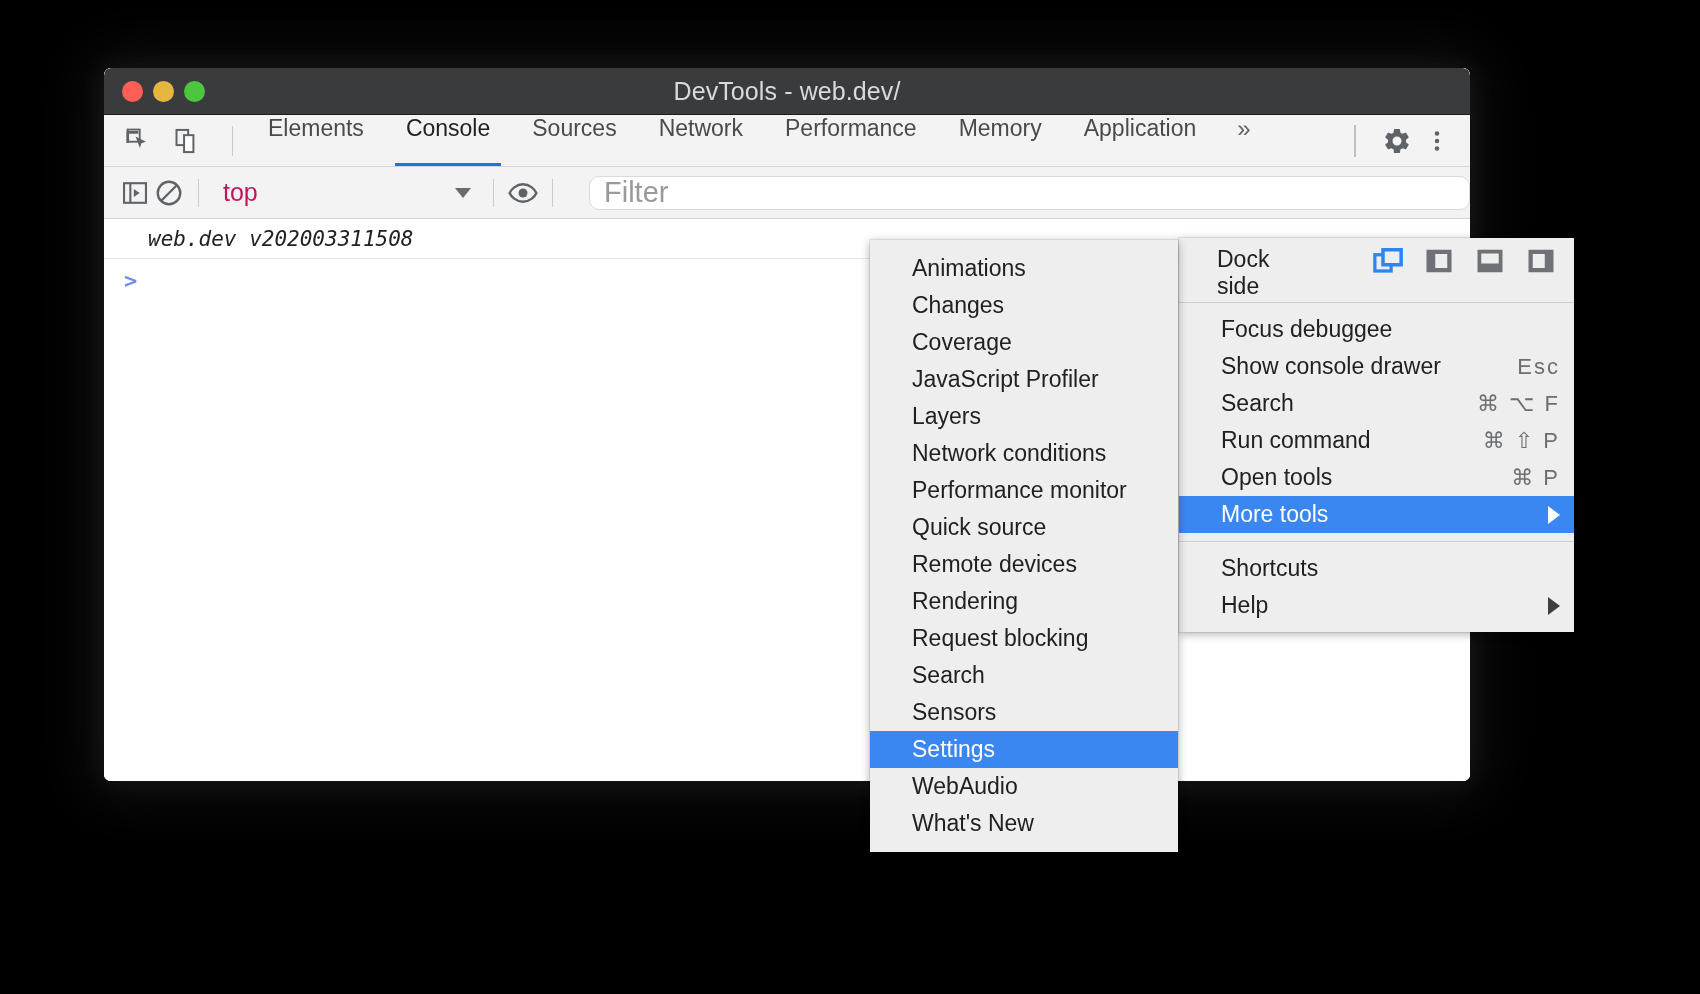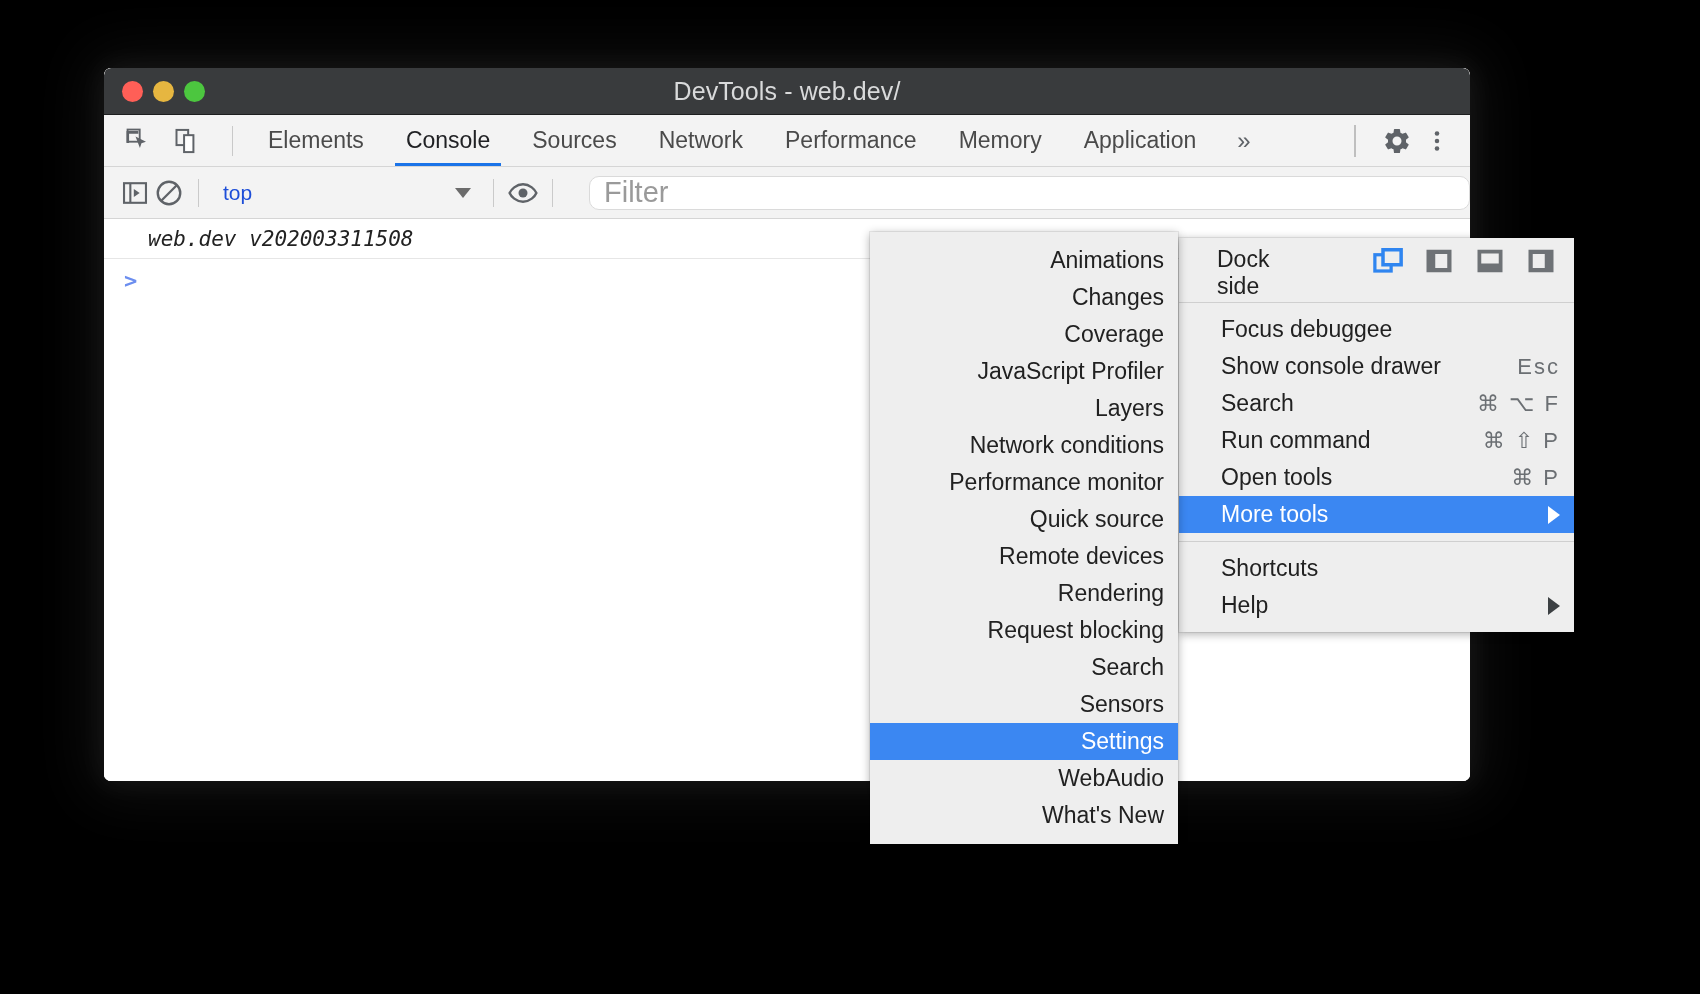--- a/index.html
+++ b/index.html
@@ -73,21 +73,21 @@
   .tool-icons { display: flex; align-items: center; gap: 14px; padding-left: 18px; }
   .icon-btn {
     width: 34px; height: 34px;
     display: flex; align-items: center; justify-content: center;
   }
   .vsep { width: 1px; height: 30px; background: #c9c9c9; margin: 0 14px; }
   .tabs { display: flex; align-items: center; height: 100%; }
   .tab {
     position: relative;
     height: 100%;
-    display: flex; align-items: center;
+    display: flex; 
     padding: 0 21px;
     font-size: 23px;
     color: #4a4a4a;
     white-space: nowrap;
   }
   .tab.active { color: #202124; }
   .tab.active::after {
     content: "";
     position: absolute;
     left: 10px; right: 10px; bottom: 0;
@@ -108,22 +108,22 @@
     background: #f3f3f3;
     display: flex; align-items: center;
     border-bottom: 1px solid #d5d5d5;
     padding-left: 14px;
   }
   .ct-sep { width: 1px; height: 28px; background: #cacaca; margin: 0 12px; }
   .ctx-select {
     display: flex; align-items: center;
     width: 270px;
     padding-left: 12px;
-    font-size: 21px;
-    color: #1d4ed8;
+    font-size: 25px;
+    color: #be185d;
     justify-content: space-between;
     padding-right: 10px;
   }
   .caret {
     width: 0; height: 0;
     border-left: 8px solid transparent;
     border-right: 8px solid transparent;
     border-top: 10px solid #6b6b6b;
   }
   .filter-box {
@@ -219,24 +219,23 @@
     padding: 0 18px 0 38px;
     gap: 36px;
   }
   .dock-label { font-size: 23px; color: #212121; }
   .dock-icons { display: flex; align-items: center; gap: 21px; margin-left: 44px; }
   .dock-ico { width: 30px; height: 30px; position: relative; }
 
   
   #tools-menu {
     left: 766px;
-    top: 164px;
+    top: 172px;
     width: 308px;
     padding: 10px 0;
-    text-align: right;
   }
   #tools-menu .menu-item {
     height: 37px;
     padding-left: 42px;
   }
 </style>
 </head>
 <body>
 
 <div id="root">

